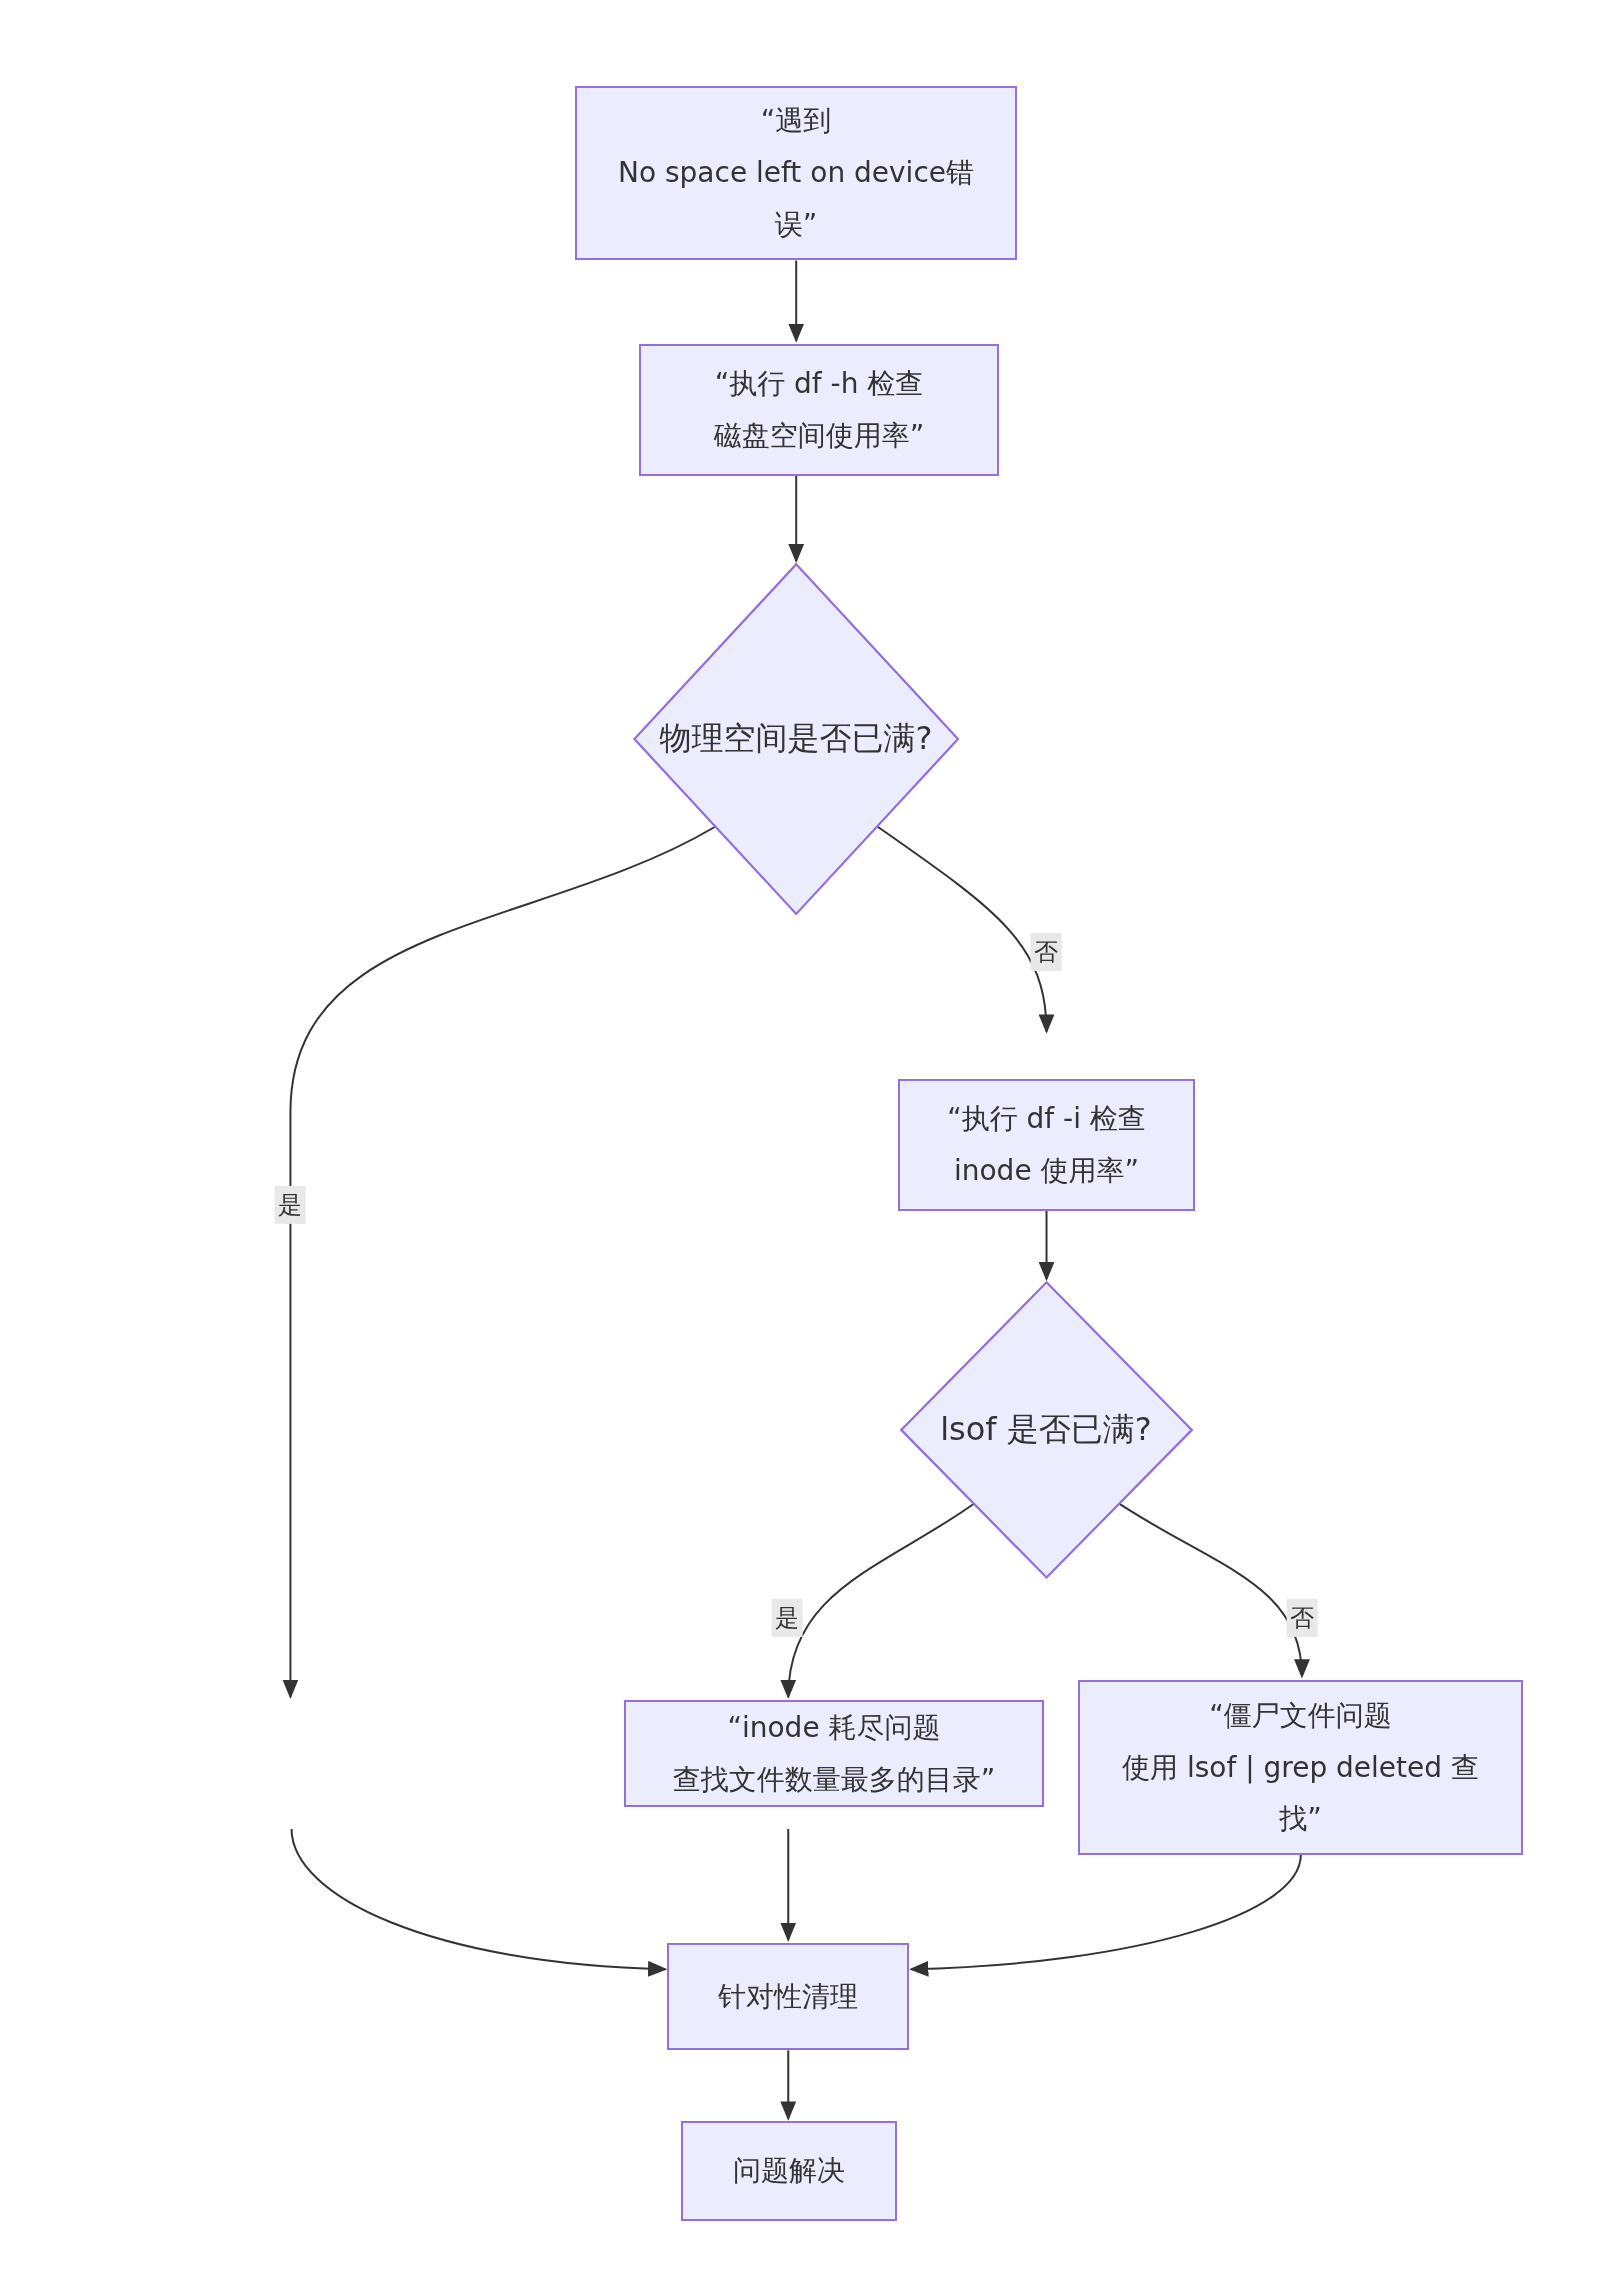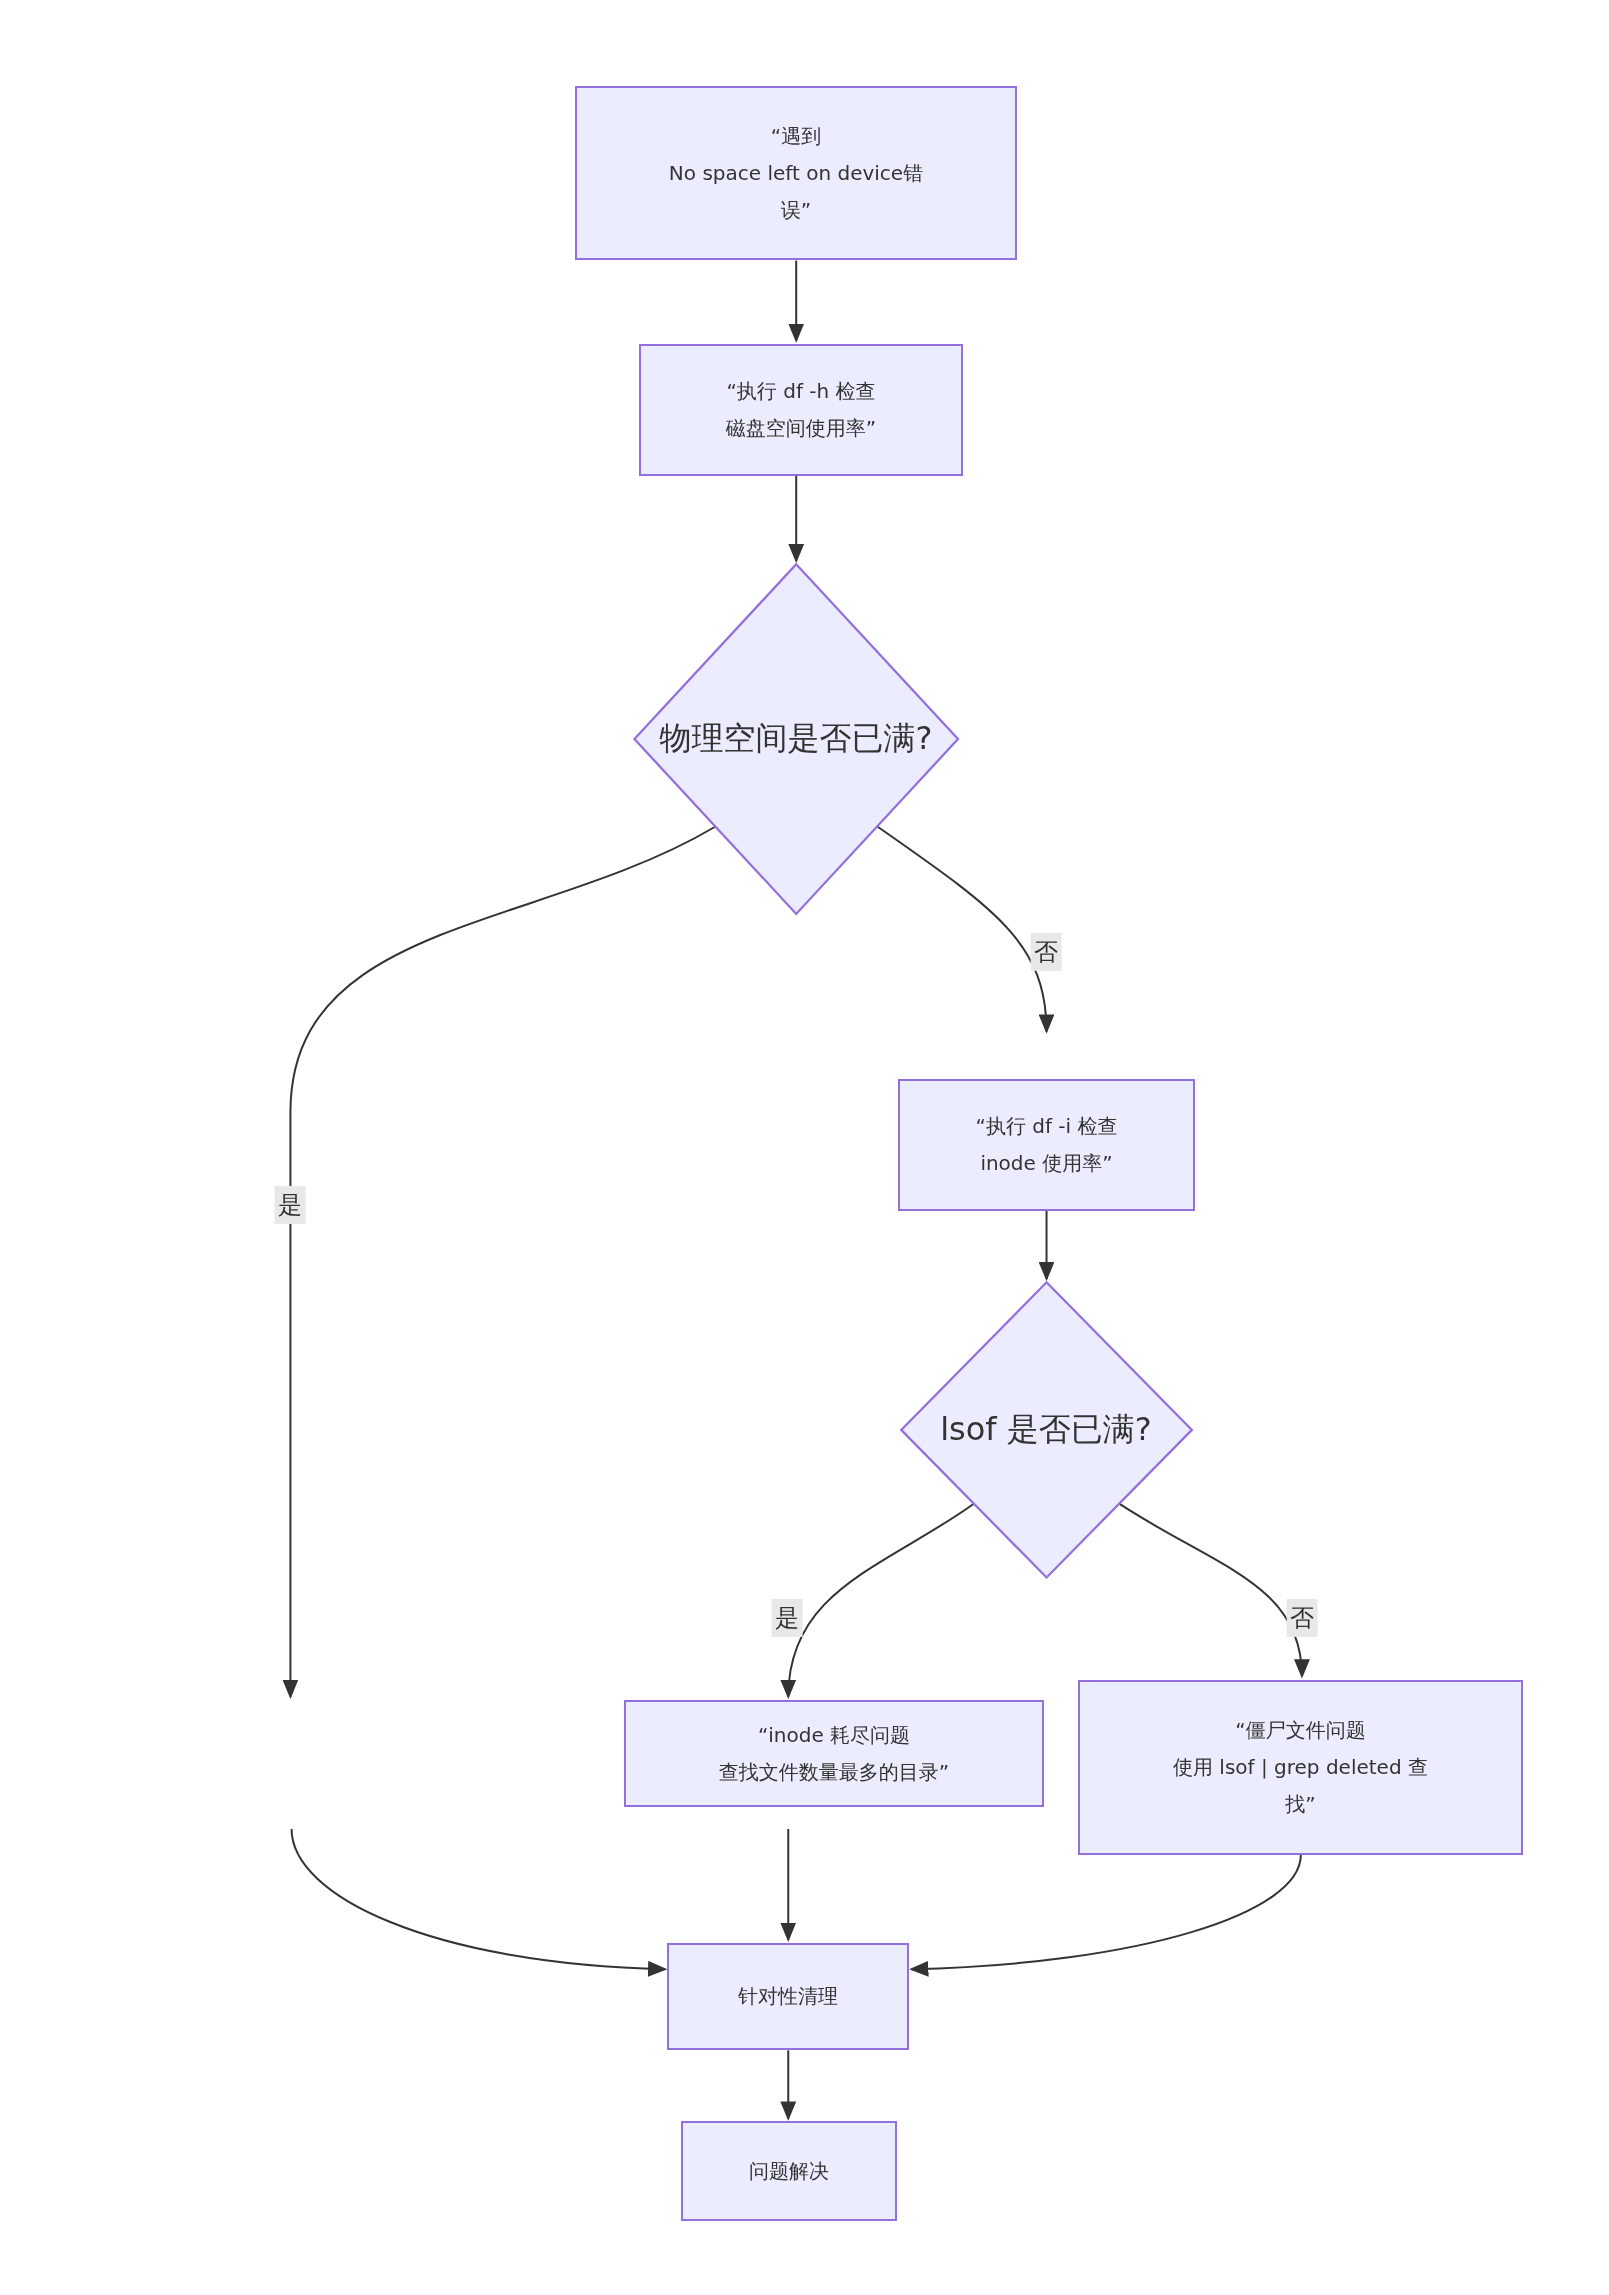--- a/index.html
+++ b/index.html
@@ -32,21 +32,21 @@
   }
   .node {
     position: absolute;
     box-sizing: border-box;
     background: var(--node-fill, #ECECFF);
     border: 2.3px solid var(--node-border, #9370DB);
     display: flex;
     align-items: center;
     justify-content: center;
     text-align: center;
-    font-size: 20px;
+    font-size: 28px;
     line-height: 1.85;
     white-space: pre-line;
     color: var(--text-color, #333333);
   }
   .diamond-label {
     position: absolute;
     transform: translate(-50%, -50%);
     font-size: 32px;
     white-space: nowrap;
     color: var(--text-color, #333333);
@@ -87,21 +87,21 @@
     <path class="edge-path" d="M1388,3612 L1388,3732" marker-end="url(#arrowhead)"></path>
 
     <polygon class="diamond-shape" points="1402,994 1687,1302 1402,1610 1117,1302"></polygon>
     <polygon class="diamond-shape" points="1843,2259 2099,2519 1843,2779 1587,2519"></polygon>
   </svg>
 
   <div class="node" style="left:575px; top:86px; width:442px; height:174px;">“遇到
 No space left on device错
 误”</div>
 
-  <div class="node" style="left:639px; top:344px; width:324px; height:132px;">“执行 df -h 检查
+  <div class="node" style="left:639px; top:344px; width:360px; height:132px;">“执行 df -h 检查
 磁盘空间使用率”</div>
 
   <div class="diamond-label" style="left:796px; top:739px;">物理空间是否已满?</div>
 
   <div class="node" style="left:898px; top:1035px; width:297px; height:132px;margin-top:44px;">“执行 df -i 检查
 inode 使用率”</div>
 
   <div class="diamond-label" style="left:1046px; top:1430px;">lsof 是否已满?</div>
 
 

